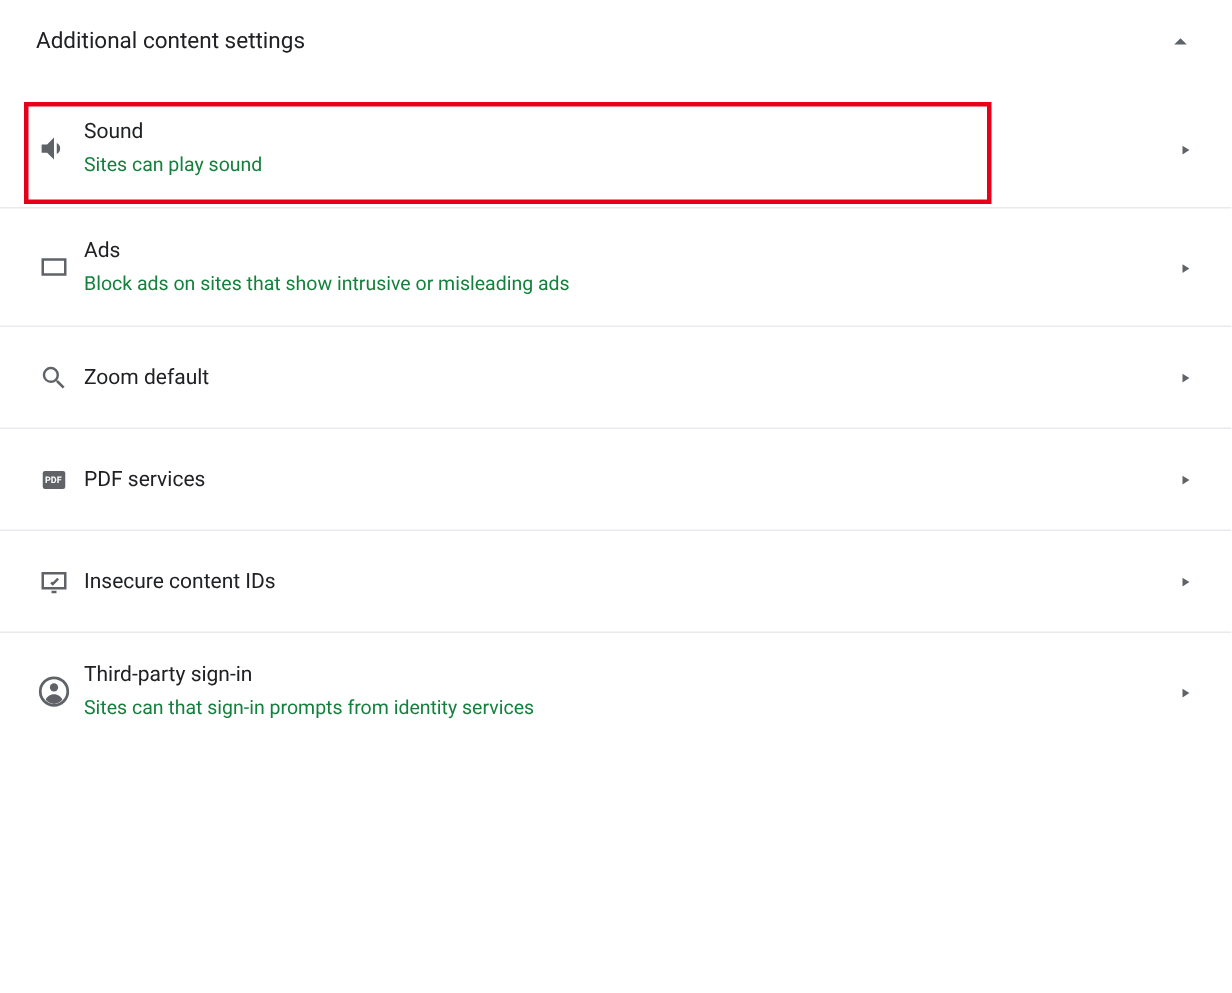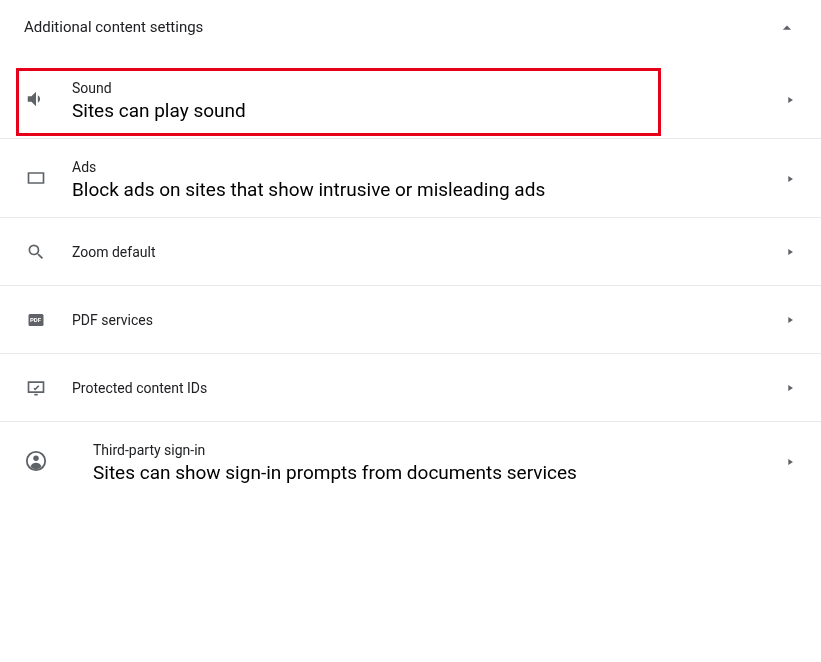--- a/index.html
+++ b/index.html
@@ -32,46 +32,45 @@
       display: flex;
       align-items: center;
       padding: 18px 24px;
       border-bottom: 1px solid #e8eaed;
       cursor: pointer;
       position: relative;
       min-height: 68px;
     }
     .row:last-child {
       border-bottom: none;
-      gap: 21px;
     }
     .row .icon {
       width: 24px;
       height: 24px;
       color: #5f6368;
       flex-shrink: 0;
       display: flex;
       align-items: center;
       justify-content: center;
     }
     .row .texts {
       flex: 1;
-      margin-left: 24px;
+      margin-left: 8px;
       display: flex;
       flex-direction: column;
       gap: 4px;
     }
     .row .label {
       font-size: 14px;
       color: #202124;
       line-height: 20px;
     }
     .row .sub {
-      font-size: 19px;
-      color: #000000;
+      font-size: 13px;
+      color: #15803d;
       line-height: 18px;
     }
     .row .arrow {
       color: #5f6368;
       width: 12px;
       flex-shrink: 0;
     }
     .highlight {
       position: absolute;
       border: 3px solid #e6001a;
@@ -169,41 +168,41 @@
 
   <div class="row">
     <span class="icon">
       <svg width="20" height="20" viewBox="0 0 24 24">
           <path fill="none" stroke="currentColor" stroke-width="2" d="M3 5h18v12H3z"></path>
           <path fill="currentColor" d="M9 13l2 2 5-5-1.4-1.4L11 12.2l-.6-.6z"></path>
           <path fill="currentColor" d="M10 19h4v2h-4z"></path>
         </svg>
     </span>
     <div class="texts">
-      <span class="label">Protected content IDs</span>
+      <span class="label">Insecure content IDs</span>
     </div>
     <span class="arrow">
       <svg width="10" height="10" viewBox="0 0 24 24">
           <path fill="currentColor" d="M8 5v14l11-7z"></path>
         </svg>
     </span>
   </div>
 
 
   <div class="row">
     <span class="icon">
       <svg width="22" height="22" viewBox="0 0 24 24">
           <path fill="none" stroke="currentColor" stroke-width="2" d="M12 2a10 10 0 100 20 10 10 0 000-20z"></path>
           <circle cx="12" cy="9" r="3" fill="currentColor"></circle>
           <path fill="currentColor" d="M6 18c1-3 4-4 6-4s5 1 6 4c-1.5 2-4 3-6 3s-4.5-1-6-3z"></path>
         </svg>
     </span>
     <div class="texts">
       <span class="label">Third-party sign-in</span>
-      <span class="sub">Sites can show sign-in prompts from documents services</span>
+      <span class="sub">Sites can that sign-in prompts from identity services</span>
     </div>
     <span class="arrow">
       <svg width="10" height="10" viewBox="0 0 24 24">
           <path fill="currentColor" d="M8 5v14l11-7z"></path>
         </svg>
     </span>
   </div>
 
 </div>
 

